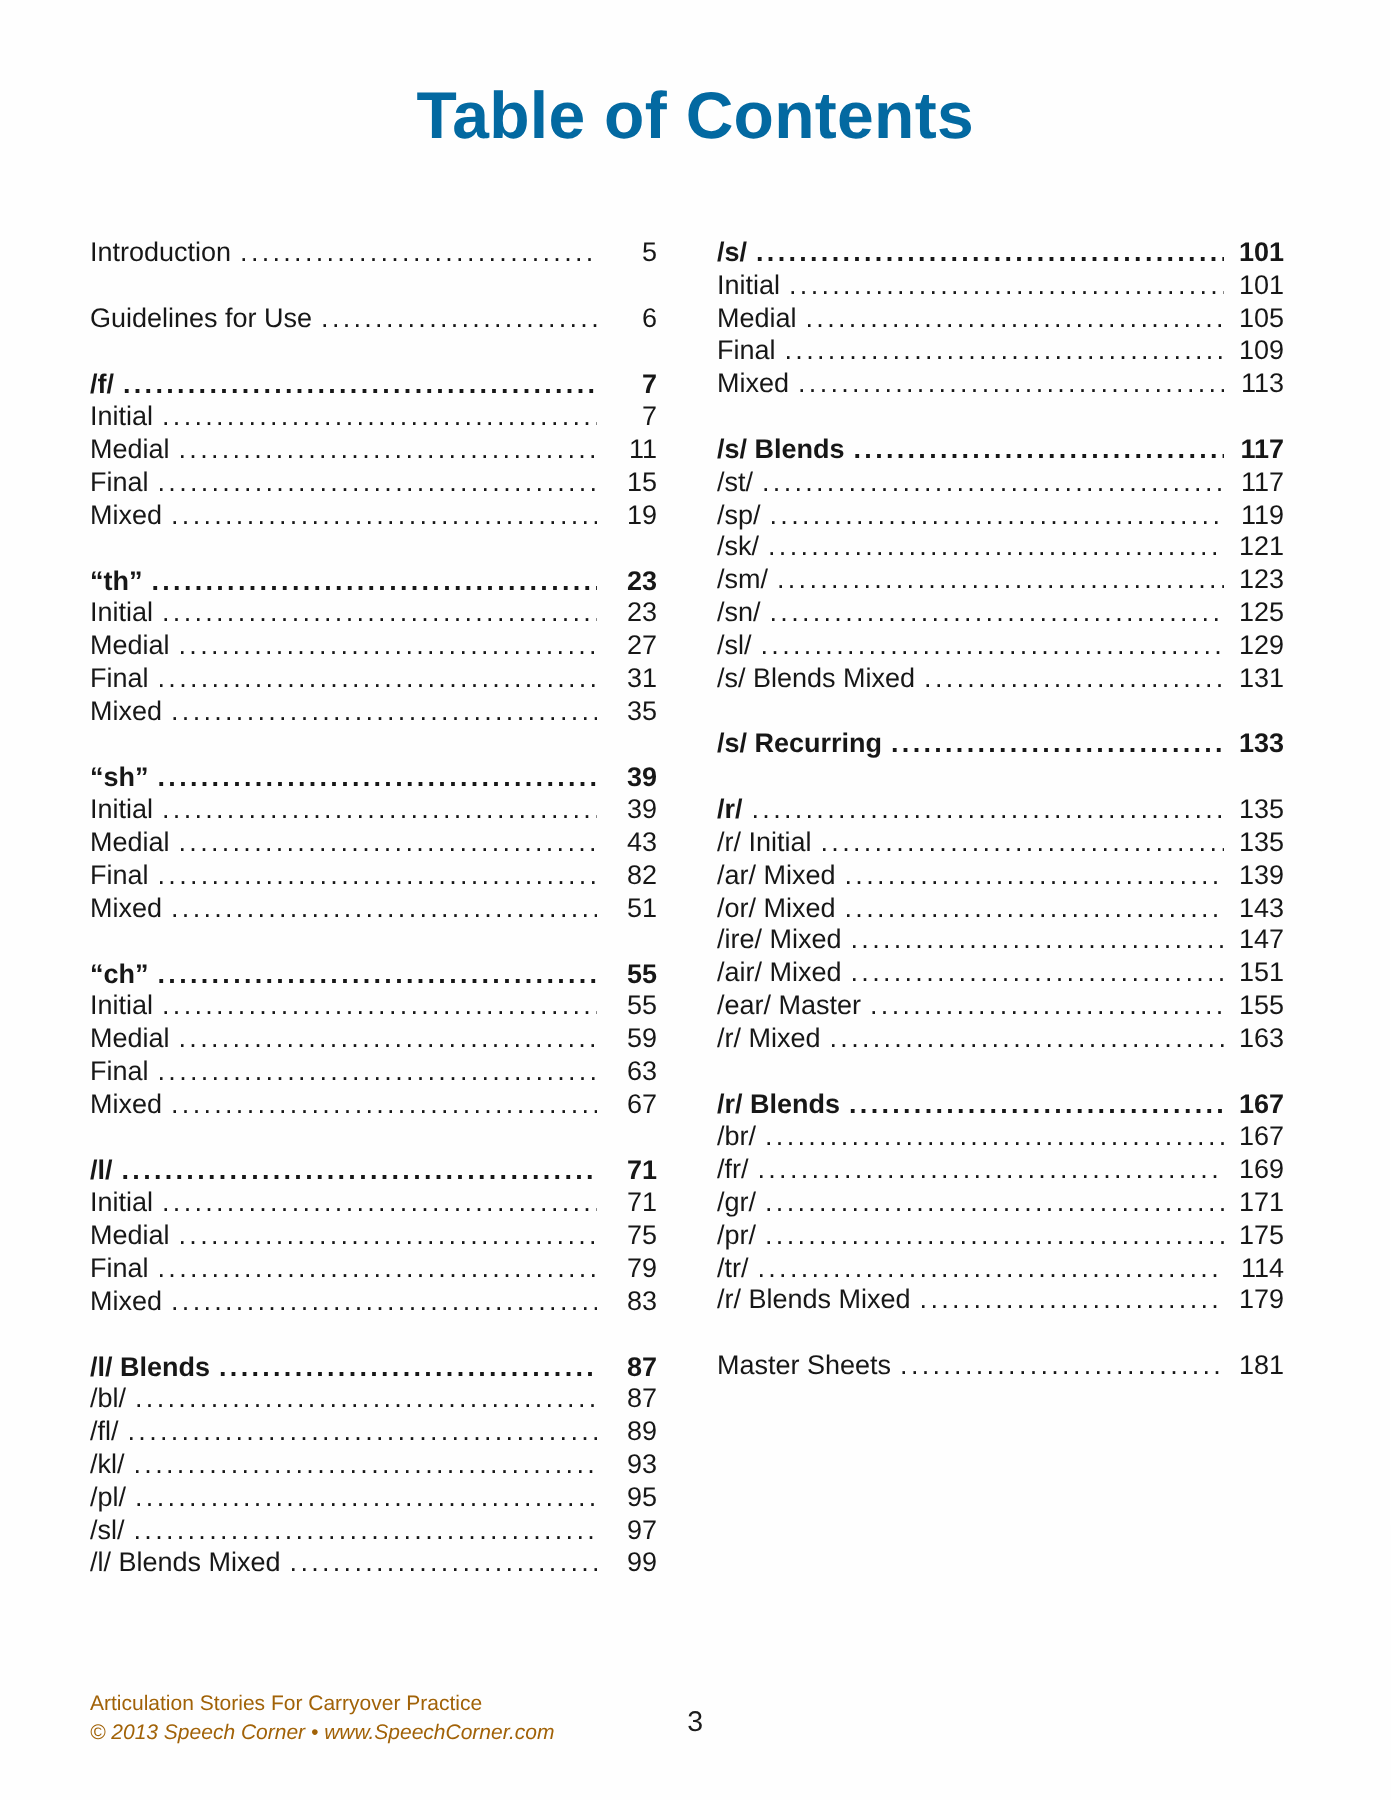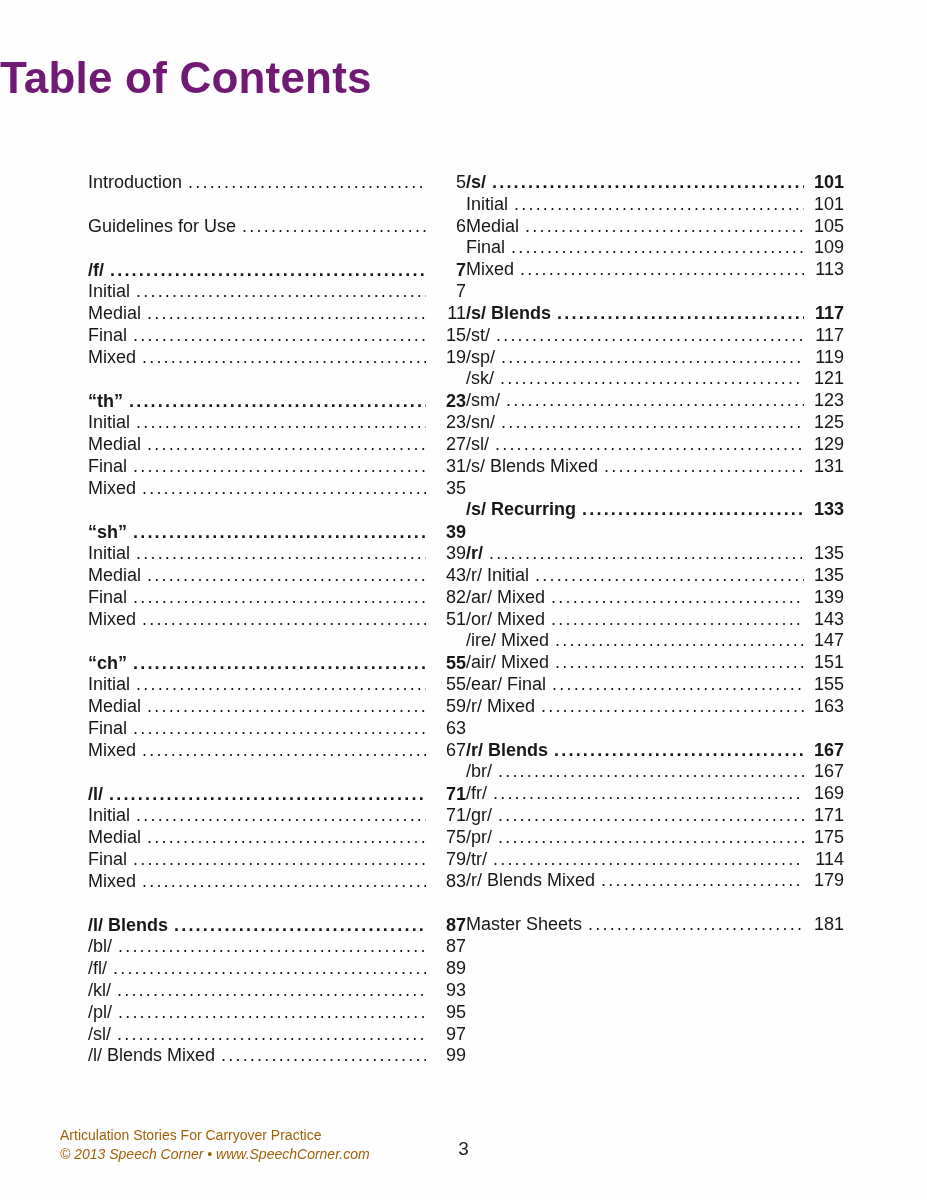--- a/index.html
+++ b/index.html
@@ -14,33 +14,34 @@
     width: 927px;
     height: 1200px;
     background: #fefefe;
     overflow: hidden;
   }
   .title {
     position: absolute;
     top: 56px; left: 0;
     width: 100%;
     margin: 0;
+    text-align: center;
     font-size: 44px;
     font-weight: 700;
     line-height: 1;
-    color: #701a75;
+    color: #0369a1;
     letter-spacing: 0.2px;
   }
   .columns {
     position: absolute;
-    top: 172px;
+    top: 158px;
     left: 60px;
     width: 796px;
     display: flex;
-    margin-left: 28px;
+    gap: 40px;
   }
   .col { width: 378px; }
   .toc-section { margin-bottom: 22px; }
   .toc-row {
     display: flex;
     align-items: baseline;
     line-height: 21.8px;
     font-size: 18px;
   }
   .toc-label { flex: 0 0 auto; white-space: pre; }
@@ -378,21 +379,21 @@
             <span class="toc-label">/ire/ Mixed</span>
             <span class="toc-leader"></span>
             <span class="toc-page">147</span>
           </div>
           <div class="toc-row">
             <span class="toc-label">/air/ Mixed</span>
             <span class="toc-leader"></span>
             <span class="toc-page">151</span>
           </div>
           <div class="toc-row">
-            <span class="toc-label">/ear/ Final</span>
+            <span class="toc-label">/ear/ Master</span>
             <span class="toc-leader"></span>
             <span class="toc-page">155</span>
           </div>
           <div class="toc-row">
             <span class="toc-label">/r/ Mixed</span>
             <span class="toc-leader"></span>
             <span class="toc-page">163</span>
           </div>
         </div>
         <div class="toc-section">

